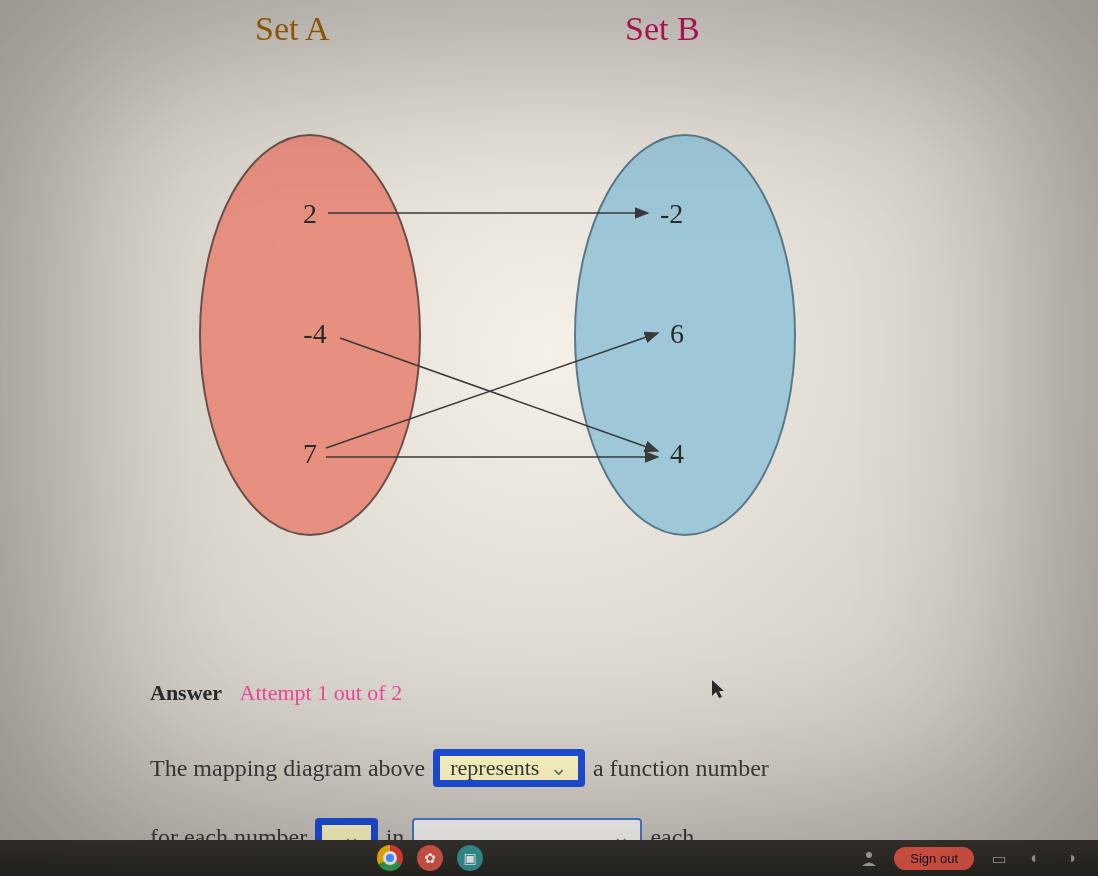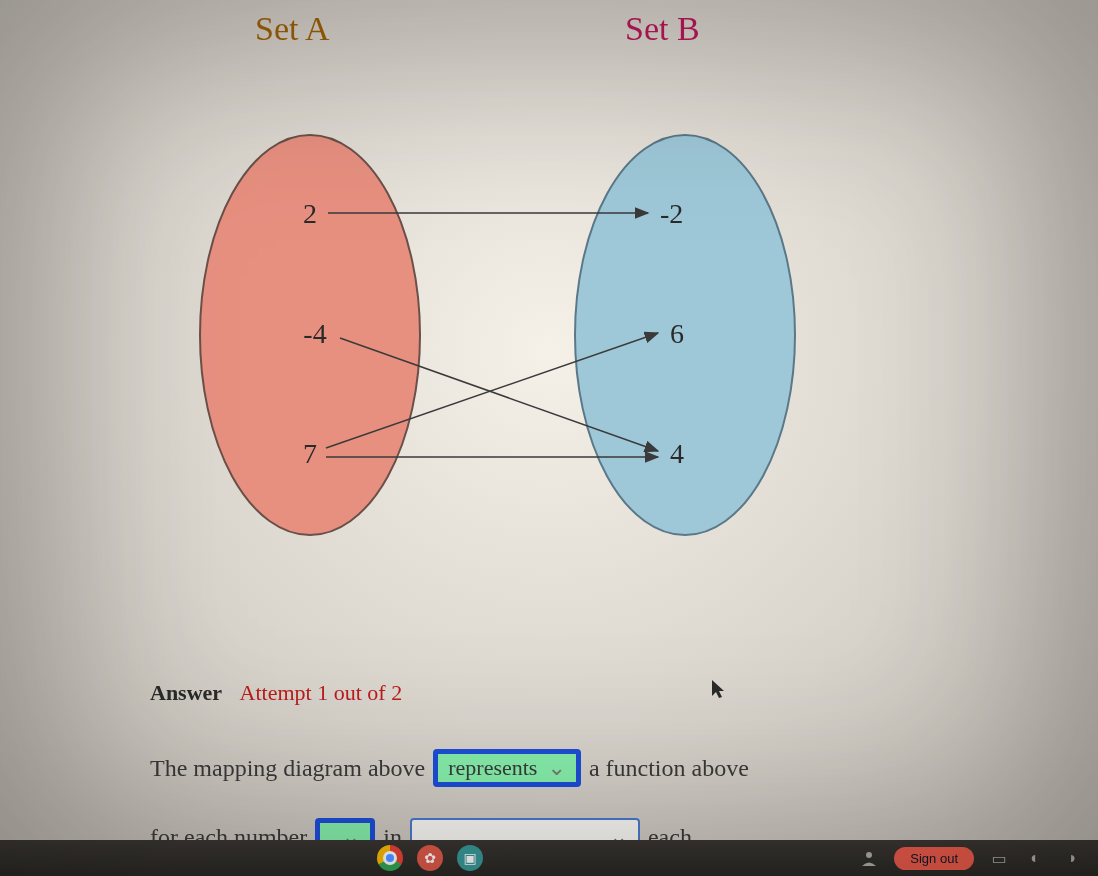--- a/index.html
+++ b/index.html
@@ -14,26 +14,26 @@
   .set-b-header { position: absolute; left: 625px; font-size: 34px; color: #be185d; }
   .diagram { position: absolute; top: 95px; left: 140px; width: 700px; height: 480px; }
   .diagram svg { width: 100%; height: 100%; }
   .ellipse-a { fill: #e89080; stroke: #6a5048; stroke-width: 2; }
   .ellipse-b { fill: #9ec8d8; stroke: #5a7888; stroke-width: 2; }
   .num { font-family: Georgia, serif; font-size: 28px; fill: #2a2a2a; }
   .arrow-line { stroke: #3a3a3a; stroke-width: 1.5; fill: none; }
   .arrow-head { fill: #3a3a3a; }
   .answer-block { position: absolute; top: 680px; left: 150px; right: 60px; }
   .answer-head { font-size: 22px; color: #2a2a2a; }
-  .answer-head .muted { color: #b91c1c; margin-left: 12px; font-weight: normal; }
+  .answer-head .muted { color: #ec4899; margin-left: 12px; font-weight: normal; }
   .sentence { margin-top: 36px; font-size: 24px; color: #3a3a3a; display: flex; flex-wrap: wrap; align-items: center; gap: 8px; line-height: 2.2; }
   .sentence span { white-space: nowrap; }
   .dd {
     display: inline-flex; align-items: center; justify-content: space-between;
-    background: #86efac; border: 5px solid #1d4ed8; border-radius: 4px;
+    background: #fef9c3; border: 7px solid #1d4ed8; border-radius: 4px;
     padding: 4px 10px; font-size: 22px; color: #3a3a3a; min-width: 140px; height: 38px;
     cursor: pointer;
   }
   .dd .chev { margin-left: 10px; color: #7a7670; }
   .dd.blue { border: 2px solid #4a7ad0; background: #faf9f4; min-width: 230px; }
   .dd.small { min-width: 60px; }
   .cursor-icon { position: absolute; top: 678px; left: 710px; font-size: 20px; color: #2a2a2a; }
   .taskbar {
     position: absolute; bottom: 0; left: 0; right: 0; height: 36px;
     background: linear-gradient(#3a3632, #2a2824);
@@ -101,21 +101,21 @@
   <div class="answer-head">
     <b>Answer</b>
     <span class="muted">Attempt 1 out of 2</span>
   </div>
   <div class="sentence">
     <span>The mapping diagram above</span>
     <span class="dd">
       <span>represents</span>
       <span class="chev">⌄</span>
     </span>
-    <span>a function above</span>
+    <span>a function number</span>
     <span style="flex-basis:100%; height:0;"></span>
     <span>for each number</span>
     <span class="dd small">
       <span></span>
       <span class="chev">⌄</span>
     </span>
     <span>in</span>
     <span class="dd blue">
       <span></span>
       <span class="chev">⌄</span>

